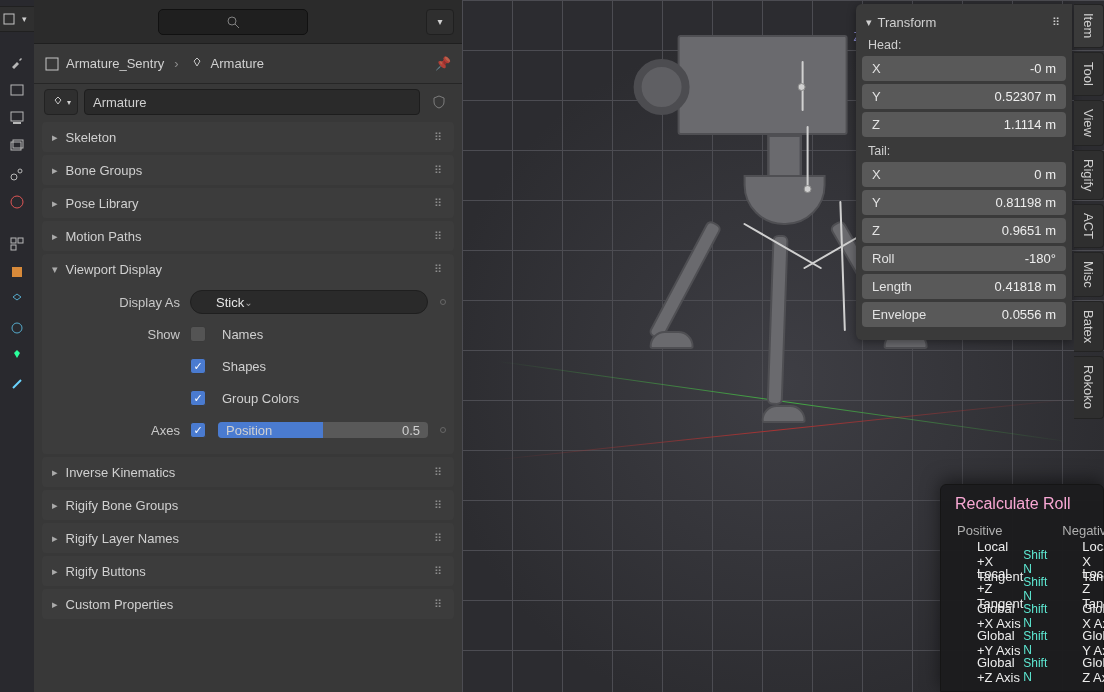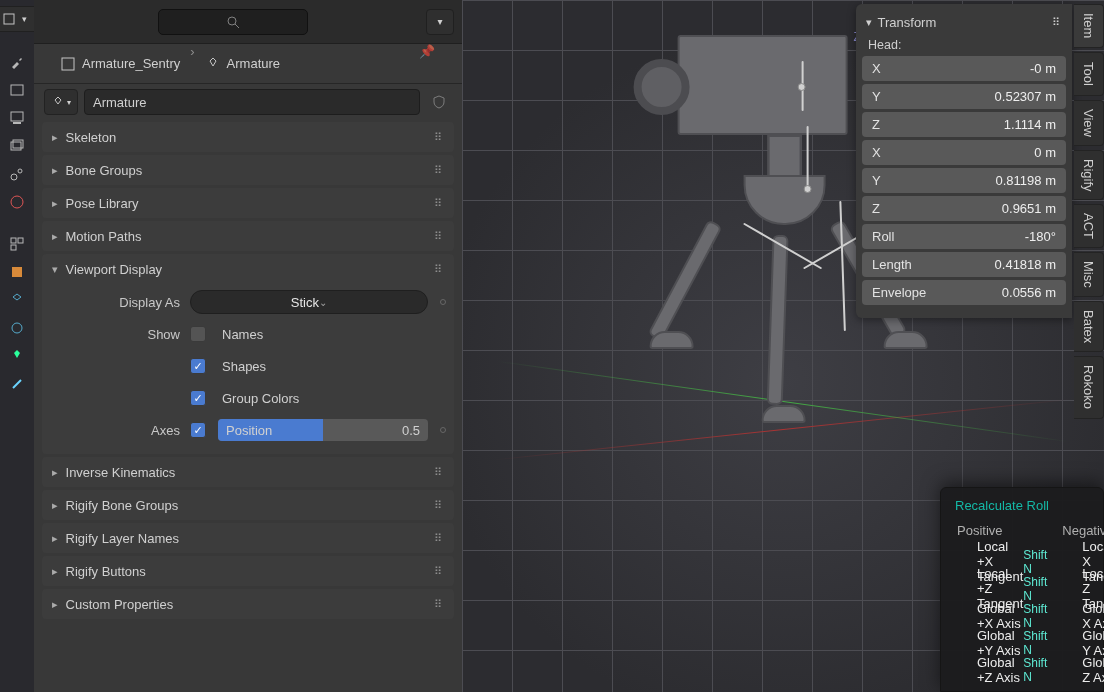--- a/index.html
+++ b/index.html
@@ -14,48 +14,48 @@
 .ltb .ico.on2{color:#2aff9c}
 .icon{font-size:16px}
 
 
 .props{width:428px;background:#383838;display:flex;flex-direction:column}
 .props-top{height:44px;display:flex;align-items:center;gap:8px;padding:0 8px;background:#2b2b2b;border-bottom:1px solid #1f1f1f}
 .sel{background:#2f2f2f;border:1px solid #202020;border-radius:4px;height:26px;display:flex;align-items:center;padding:0 8px;gap:6px}
 .sel.small{width:48px}
 .search{flex:0 0 150px;height:26px;background:#1f1f1f;border:1px solid #111;border-radius:5px;display:flex;align-items:center;justify-content:center}
 .search svg{opacity:.7}
-.crumb{height:40px;display:flex;gap:10px;padding:0 26px;background:#383838;border-bottom:1px solid #262626}
+.crumb{height:40px;display:flex;align-items:center;gap:10px;padding:0 10px;background:#383838;border-bottom:1px solid #262626}
 .crumb .pin{margin-left:auto;opacity:.65}
 .crumb .chv{opacity:.55}
 .crumb .seg{display:flex;align-items:center;gap:6px}
 .namefield{height:36px;display:flex;align-items:center;gap:6px;padding:4px 10px}
 .namefield .dd{width:34px;height:26px;background:#2f2f2f;border:1px solid #222;border-radius:4px;display:flex;align-items:center;justify-content:center;gap:2px}
 .namefield .nm{flex:1;height:26px;background:#2a2a2a;border:1px solid #1d1d1d;border-radius:4px;display:flex;align-items:center;padding:0 8px}
 .namefield .shield{width:26px;height:26px;display:flex;align-items:center;justify-content:center;opacity:.6}
 
 .panels{flex:1;overflow-y:auto;padding:2px 8px 8px 8px}
 .panel{background:#3c3c3c;border-radius:4px;margin-bottom:3px}
 .phdr{height:30px;display:flex;align-items:center;gap:8px;padding:0 10px}
 .phdr .chev{font-size:11px;opacity:.75}
 .phdr .grip{margin-left:auto;opacity:.55}
 .grip{letter-spacing:2px;font-size:11px}
 .pbody{padding:4px 8px 10px 8px;display:flex;flex-direction:column;gap:4px}
 .row{display:flex;align-items:center;height:28px}
 .rlbl{width:140px;text-align:right;padding-right:10px;color:#c8c8c8}
 .rctl{display:flex;align-items:center;gap:6px;flex:1}
-.dropdown{flex:1;height:24px;background:#2a2a2a;border:1px solid #1f1f1f;border-radius:12px;display:flex;align-items:center;padding:0 25px;justify-content:center}
+.dropdown{flex:1;height:24px;background:#2a2a2a;border:1px solid #1f1f1f;border-radius:12px;display:flex;align-items:center;padding:0 25px;justify-content:flex-start}
 .dropdown .dv{color:#e6e6e6}
 .dropdown .caret{font-size:10px;opacity:.7}
 .dot{width:6px;height:6px;border-radius:50%;border:1px solid #666;margin-left:6px}
 .cb{width:16px;height:16px;border-radius:3px;background:#545454;border:1px solid #3a3a3a;display:flex;align-items:center;justify-content:center}
 .cb.on{background:#4a7bd0}
 .cb.on::after{content:"✓";font-size:11px;color:#fff}
 .cblbl{margin-left:10px}
-.slider{position:relative;height:22px;background:#595959;border-radius:4px;overflow:hidden;display:flex;align-items:center;padding:0 8px;justify-content:space-between}
+.slider{position:relative;height:16px;background:#595959;border-radius:4px;overflow:hidden;display:flex;align-items:center;padding:0 8px;justify-content:space-between}
 .slider .fill{position:absolute;left:0;top:0;bottom:0;background:#4a7bd0}
 .slider span{position:relative;z-index:1}
 
 
 .vp{flex:1;position:relative;background:#353539;overflow:hidden}
 .grid{position:absolute;inset:0;background:
   linear-gradient(#4c4c52 1px,transparent 1px) 0 0/50px 50px,
   linear-gradient(90deg,#4c4c52 1px,transparent 1px) 0 0/50px 50px,
   radial-gradient(circle at 50% 55%,#3e3e44 0%,#2c2c30 70%)}
 .axisx{position:absolute;left:0;right:0;top:62%;height:1px;background:linear-gradient(90deg,transparent 5%,#a33 50%,transparent 95%);transform:rotate(-6deg)}
@@ -89,21 +89,21 @@
 .nv .k{color:#e2e2e2}
 .nv .v{color:#eee}
 
 
 .rtabs{position:absolute;right:0;top:4px;width:30px;display:flex;flex-direction:column}
 .rtab{background:#2f2f2f;border:1px solid #232323;border-left:none;border-radius:0 4px 4px 0;margin-bottom:4px;min-height:44px;display:flex;align-items:center;justify-content:center;writing-mode:vertical-rl;padding:8px 0;font-size:12px;color:#c5c5c5}
 .rtab.on{background:#3a3a3a}
 
 
 .popup{position:absolute;left:478px;bottom:0;right:0;background:rgba(28,28,30,.97);border:1px solid #151515;border-radius:6px 6px 0 0;box-shadow:0 -4px 18px rgba(0,0,0,.5);padding:10px 14px 8px 14px}
-.popup .ttl{font-size:13px;color:#14b8a6;margin-bottom:10px}
+.popup .ttl{font-size:16px;color:#f9a8d4;margin-bottom:10px}
 .popup .cols{display:flex;gap:7px}
 .popup .col{flex:1;display:flex;flex-direction:column}
 .popup .colhdr{font-size:13px;color:#b0b0b0;margin-bottom:10px;padding-left:2px}
 .popup .mi{height:27px;display:flex;align-items:center;justify-content:space-between;padding:0 6px 0 22px;border-radius:3px}
 .popup .mi .ml{text-decoration-color:#888;text-underline-offset:2px;color:#ececec}
 .popup .mi .mh{color:#5eead4;font-size:12px}
 
 svg{display:block}
 </style>
 </head>
@@ -399,20 +399,21 @@
           <span class="v">-0 m</span>
         </div>
       <div class="nv">
           <span class="k">Y</span>
           <span class="v">0.52307 m</span>
         </div>
       <div class="nv">
           <span class="k">Z</span>
           <span class="v">1.1114 m</span>
         </div>
+      <div class="sub">Tail:</div>
       <div class="nv">
           <span class="k">X</span>
           <span class="v">0 m</span>
         </div>
       <div class="nv">
           <span class="k">Y</span>
           <span class="v">0.81198 m</span>
         </div>
       <div class="nv">
           <span class="k">Z</span>

